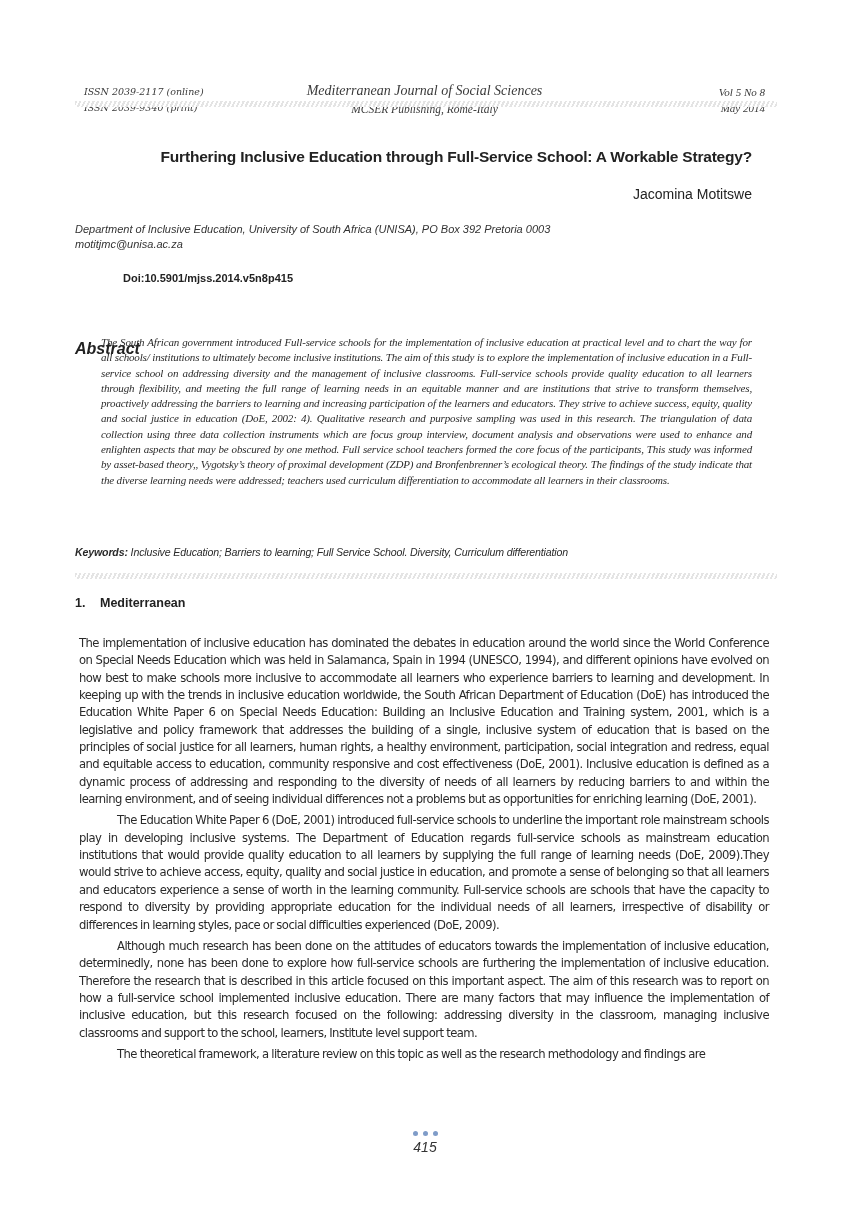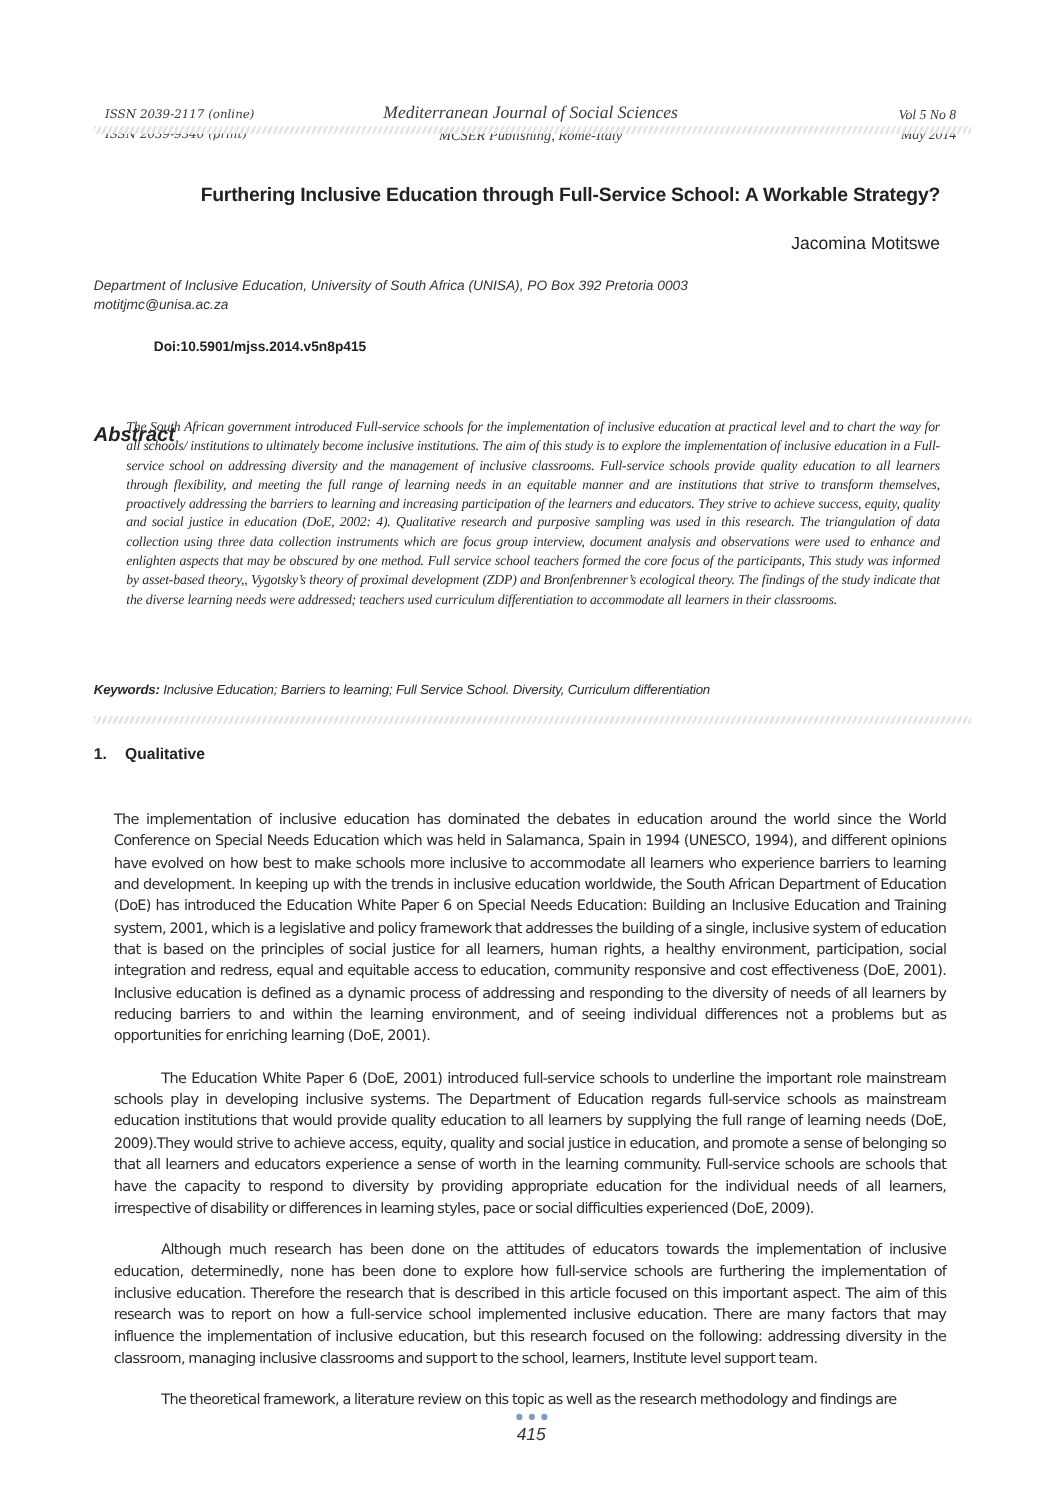--- a/index.html
+++ b/index.html
@@ -30,21 +30,21 @@
     font-family: Liberation Serif, serif; font-style: italic; font-size: 11px; line-height: 15.3px; color: #2a2a2a; letter-spacing: -0.15px; }
 
   .keywords { position: absolute; left: 75px; top: 546px; font-family: "Liberation Sans", sans-serif; font-style: italic; font-size: 10.6px; color: #2a2a2a; letter-spacing: -0.15px; }
   .keywords .kw-label { font-weight: bold; }
 
   .section-heading { position: absolute; left: 75px; top: 596px; font-family: "Liberation Sans", sans-serif; font-weight: bold; font-size: 12.5px; color: #222; }
   .section-heading .num { display: inline-block; width: 25px; }
 
   .body-text { position: absolute; left: 75px; top: 631px; width: 698px;
     font-family: "DejaVu Sans", sans-serif; font-size: 11.6px; line-height: 17.35px; color: #2a2a2a; letter-spacing: -0.55px; word-spacing: -0.4px; }
-  .body-text p { margin: 16px; text-align: justify; }
+  .body-text p { margin: 4px; text-align: justify; }
   .body-text p.indent { text-indent: 38px; }
 
   .page-footer { position: absolute; left: 0; right: 0; top: 1131px; text-align: center; }
   .dots { display: flex; justify-content: center; gap: 5px; }
   .dot { width: 5px; height: 5px; border-radius: 50%; background: #7f9cc8; }
   .page-number { font-family: "Liberation Sans", sans-serif; font-style: italic; font-size: 14px; color: #333; margin-top: 3px; }
 </style>
 </head>
 <body>
 
@@ -77,21 +77,21 @@
 <div class="abstract-heading">Abstract</div>
 <div class="abstract-body">The South African government introduced Full-service schools for the implementation of inclusive education at practical level and to chart the way for all schools/ institutions to ultimately become inclusive institutions. The aim of this study is to explore the implementation of inclusive education in a Full-service school on addressing diversity and the management of inclusive classrooms. Full-service schools provide quality education to all learners through flexibility, and meeting the full range of learning needs in an equitable manner and are institutions that strive to transform themselves, proactively addressing the barriers to learning and increasing participation of the learners and educators. They strive to achieve success, equity, quality and social justice in education (DoE, 2002: 4). Qualitative research and purposive sampling was used in this research. The triangulation of data collection using three data collection instruments which are focus group interview, document analysis and observations were used to enhance and enlighten aspects that may be obscured by one method. Full service school teachers formed the core focus of the participants, This study was informed by asset-based theory,, Vygotsky’s theory of proximal development (ZDP) and Bronfenbrenner’s ecological theory. The findings of the study indicate that the diverse learning needs were addressed; teachers used curriculum differentiation to accommodate all learners in their classrooms.</div>
 
 <div class="keywords">
   <span class="kw-label">Keywords:</span><span> Inclusive Education; Barriers to learning; Full Service School. Diversity, Curriculum differentiation</span>
 </div>
 
 <div class="hatch hatch-mid"></div>
 
 <div class="section-heading">
-  <span class="num">1.</span><span>Qualitative</span>
+  <span class="num">1.</span><span>Mediterranean</span>
 </div>
 
 <div class="body-text">
   <p>The implementation of inclusive education has dominated the debates in education around the world since the World Conference on Special Needs Education which was held in Salamanca, Spain in 1994 (UNESCO, 1994), and different opinions have evolved on how best to make schools more inclusive to accommodate all learners who experience barriers to learning and development. In keeping up with the trends in inclusive education worldwide, the South African Department of Education (DoE) has introduced the Education White Paper 6 on Special Needs Education: Building an Inclusive Education and Training system, 2001, which is a legislative and policy framework that addresses the building of a single, inclusive system of education that is based on the principles of social justice for all learners, human rights, a healthy environment, participation, social integration and redress, equal and equitable access to education, community responsive and cost effectiveness (DoE, 2001). Inclusive education is defined as a dynamic process of addressing and responding to the diversity of needs of all learners by reducing barriers to and within the learning environment, and of seeing individual differences not a problems but as opportunities for enriching learning (DoE, 2001).</p>
   <p class="indent">The Education White Paper 6 (DoE, 2001) introduced full-service schools to underline the important role mainstream schools play in developing inclusive systems. The Department of Education regards full-service schools as mainstream education institutions that would provide quality education to all learners by supplying the full range of learning needs (DoE, 2009).They would strive to achieve access, equity, quality and social justice in education, and promote a sense of belonging so that all learners and educators experience a sense of worth in the learning community. Full-service schools are schools that have the capacity to respond to diversity by providing appropriate education for the individual needs of all learners, irrespective of disability or differences in learning styles, pace or social difficulties experienced (DoE, 2009).</p>
   <p class="indent">Although much research has been done on the attitudes of educators towards the implementation of inclusive education, determinedly, none has been done to explore how full-service schools are furthering the implementation of inclusive education. Therefore the research that is described in this article focused on this important aspect. The aim of this research was to report on how a full-service school implemented inclusive education. There are many factors that may influence the implementation of inclusive education, but this research focused on the following: addressing diversity in the classroom, managing inclusive classrooms and support to the school, learners, Institute level support team.</p>
   <p class="indent">The theoretical framework, a literature review on this topic as well as the research methodology and findings are</p>
 </div>
 
 <div class="page-footer">

